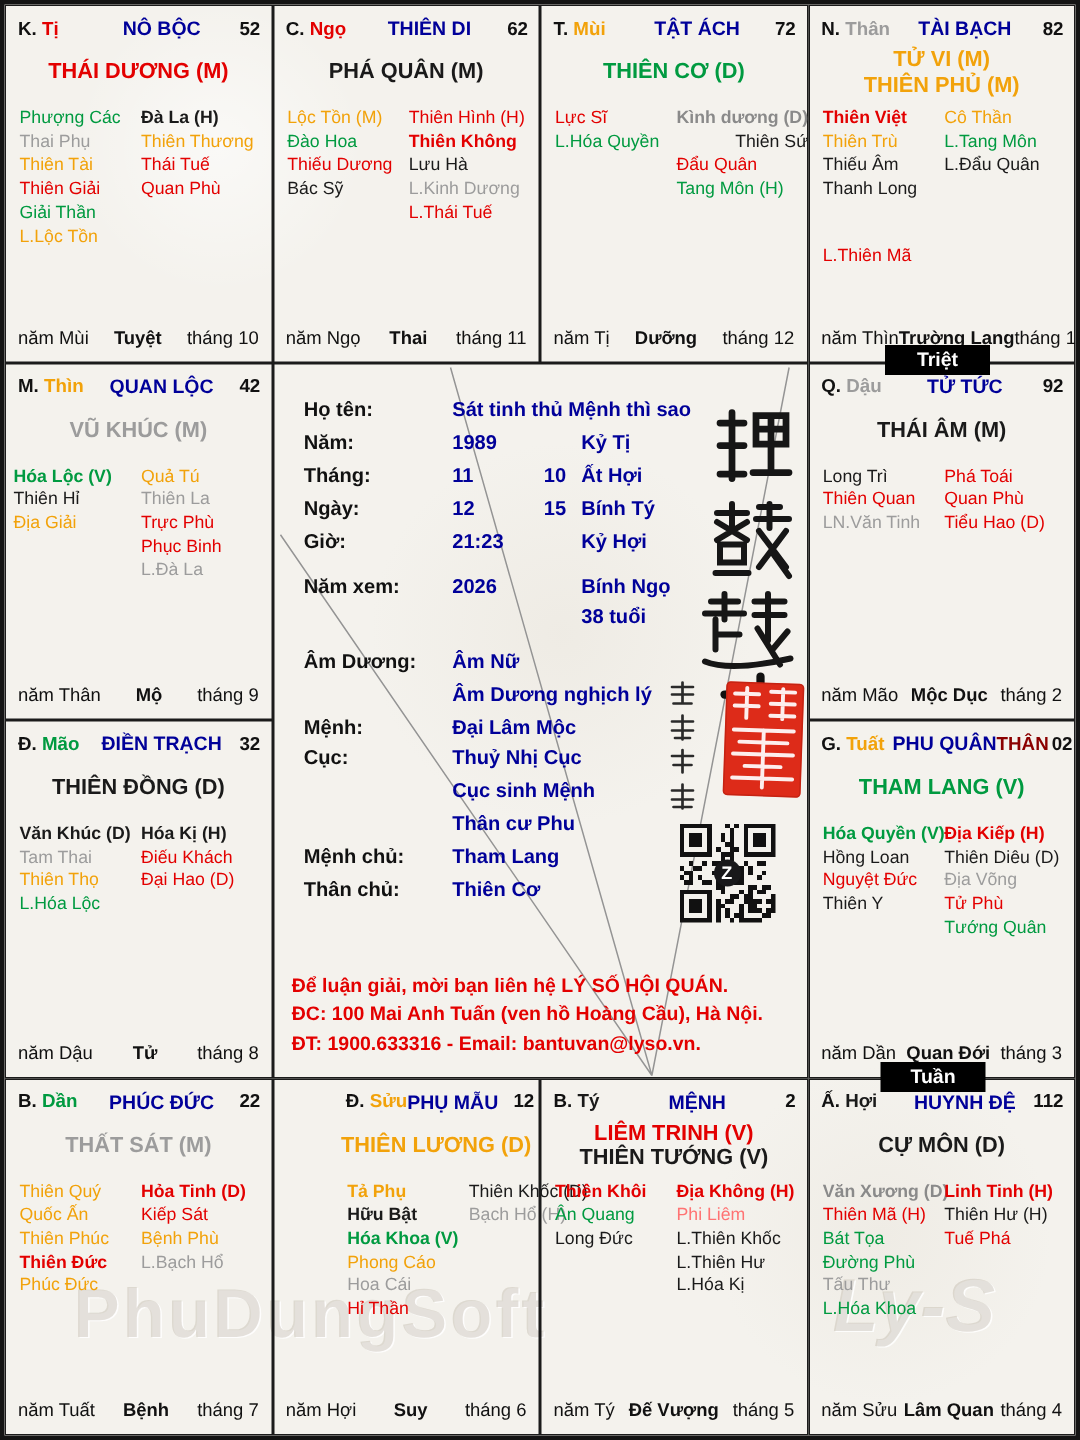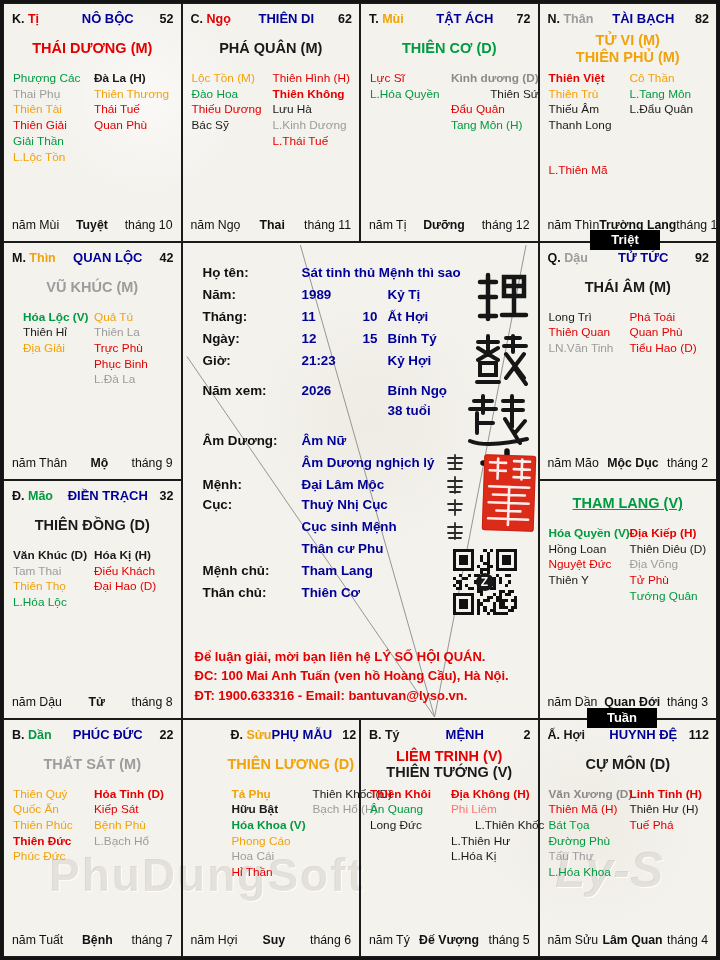--- a/index.html
+++ b/index.html
@@ -11,21 +11,21 @@
       radial-gradient(circle 130px at 20% 10%, rgba(255,255,255,.55), rgba(255,255,255,0) 75%),
       radial-gradient(circle 170px at 52% 44%, rgba(226,220,208,.30), rgba(255,255,255,0) 75%),
       radial-gradient(circle 150px at 82% 86%, rgba(226,220,208,.28), rgba(255,255,255,0) 75%);
     font-family:"Liberation Sans", sans-serif;color:#1a1a1a;overflow:hidden;
   }
   .wm{position:absolute;font-weight:bold;color:rgba(168,158,144,.30);
       text-shadow:1px 1px 0 rgba(255,255,255,.85);white-space:nowrap;z-index:0;}
   #wm-left{left:46px;top:845px;font-size:46px;letter-spacing:2px;}
   #wm-right{left:552px;top:838px;font-size:50px;font-style:italic;}
   .palace{position:absolute;width:25%;height:25%;box-sizing:border-box;border:1px solid #1b1b1b;}
-  .p-head{display:flex;align-items:flex-end;padding:7px 7px 0 8px;font-weight:bold;font-size:12.5px;}
+  .p-head{display:flex;align-items:center;padding:7px 7px 0 8px;font-weight:bold;font-size:12.5px;}
   .canchi{width:54px;white-space:nowrap;color:#111;}
   .p-name{flex:1;text-align:center;color:#000099;font-size:13px;white-space:nowrap;}
   .p-right{min-width:24px;text-align:right;white-space:nowrap;}
   .p-extra{color:#8b0000;margin-right:2px;}
   .p-num{color:#111;}
   .p-main{height:45px;display:flex;flex-direction:column;justify-content:center;align-items:center;
           font-weight:bold;font-size:14.5px;line-height:16.5px;text-align:center;}
   .p-stars{position:relative;height:118px;font-size:11.8px;line-height:15.7px;}
   .p-stars .col{position:absolute;top:0;white-space:nowrap;}
   .p-foot{position:absolute;bottom:9px;left:8px;right:8px;display:flex;align-items:baseline;
@@ -184,21 +184,21 @@
       <div class="palace" style="left: 0%; top: 25%;">
         <div class="p-head">
           <span class="canchi"><span>M. </span><span style="color: rgb(242, 162, 10);">Thìn</span></span>
           <span class="p-name">QUAN LỘC</span>
           <span class="p-right"><span class="p-num">42</span></span>
         </div>
         <div class="p-main">
           <div style="color: rgb(156, 156, 156);">VŨ KHÚC (M)</div>
         </div>
         <div class="p-stars">
-          <div class="col" style="left: 19px;">
+          <div class="col" style="left: 5px;">
             <div style="color: rgb(0, 154, 64); font-weight: bold;">Hóa Lộc (V)</div>
             <div style="color: rgb(26, 26, 26);">Thiên Hỉ</div>
             <div style="color: rgb(242, 162, 10);">Địa Giải</div>
           </div>
           <div class="col" style="left: 90px;">
             <div style="color: rgb(242, 162, 10);">Quả Tú</div>
             <div style="color: rgb(156, 156, 156);">Thiên La</div>
             <div style="color: rgb(227, 0, 0);">Trực Phù</div>
             <div style="color: rgb(227, 0, 0);">Phục Binh</div>
             <div style="color: rgb(156, 156, 156);">L.Đà La</div>
@@ -259,22 +259,27 @@
             <div style="color: rgb(227, 0, 0);">Đại Hao (D)</div>
           </div>
         </div>
         <div class="p-foot">
           <span>năm Dậu</span>
           <span class="f-sinh">Tử</span>
           <span>tháng 8</span>
         </div>
       </div>
       <div class="palace" style="left: 75%; top: 50%;">
-        <div class="p-main">
-          <div style="color: rgb(0, 154, 64); text-decoration: underline;">THAM LANG (V)</div>
+        <div class="p-head">
+          <span class="canchi"><span>G. </span><span style="color: rgb(242, 162, 10);">Tuất</span></span>
+          <span class="p-name">PHU QUÂN</span>
+          <span class="p-right"><span class="p-extra">THÂN</span><span class="p-num">02</span></span>
+        </div>
+        <div class="p-main">
+          <div style="color: rgb(0, 154, 64);">THAM LANG (V)</div>
         </div>
         <div class="p-stars">
           <div class="col" style="left: 9px;">
             <div style="color: rgb(0, 154, 64); font-weight: bold;">Hóa Quyền (V)</div>
             <div style="color: rgb(26, 26, 26);">Hồng Loan</div>
             <div style="color: rgb(227, 0, 0);">Nguyệt Đức</div>
             <div style="color: rgb(26, 26, 26);">Thiên Y</div>
           </div>
           <div class="col" style="left: 90px;">
             <div style="color: rgb(227, 0, 0); font-weight: bold;">Địa Kiếp (H)</div>
@@ -361,21 +366,21 @@
         </div>
         <div class="p-stars">
           <div class="col" style="left: 9px;">
             <div style="color: rgb(227, 0, 0); font-weight: bold;">Thiên Khôi</div>
             <div style="color: rgb(0, 154, 64);">Ân Quang</div>
             <div style="color: rgb(26, 26, 26);">Long Đức</div>
           </div>
           <div class="col" style="left: 90px;">
             <div style="color: rgb(227, 0, 0); font-weight: bold;">Địa Không (H)</div>
             <div style="color: rgb(255, 115, 115);">Phi Liêm</div>
-            <div style="color: rgb(26, 26, 26); margin-left: 24px;">L.Thiên Khốc</div>
+            <div style="color: rgb(26, 26, 26);">L.Thiên Khốc</div>
             <div style="color: rgb(26, 26, 26);">L.Thiên Hư</div>
             <div style="color: rgb(26, 26, 26);">L.Hóa Kị</div>
           </div>
         </div>
         <div class="p-foot">
           <span>năm Tý</span>
           <span class="f-sinh">Đế Vượng</span>
           <span>tháng 5</span>
         </div>
       </div>

